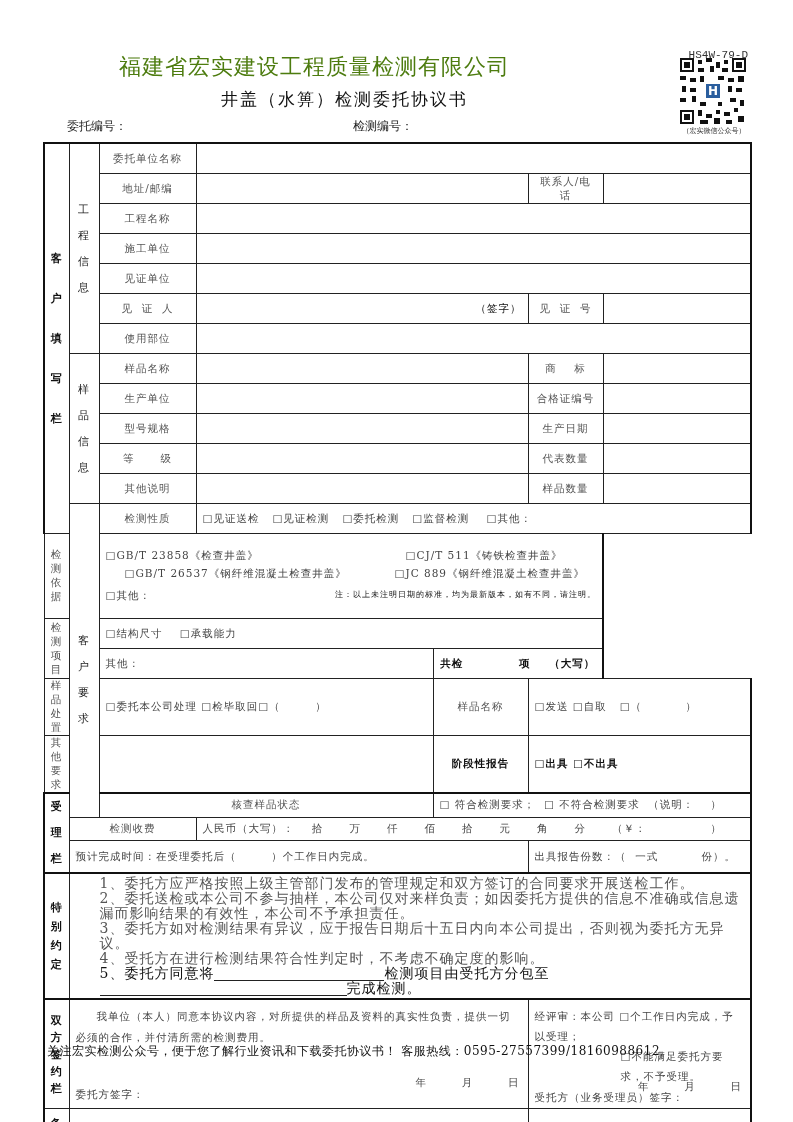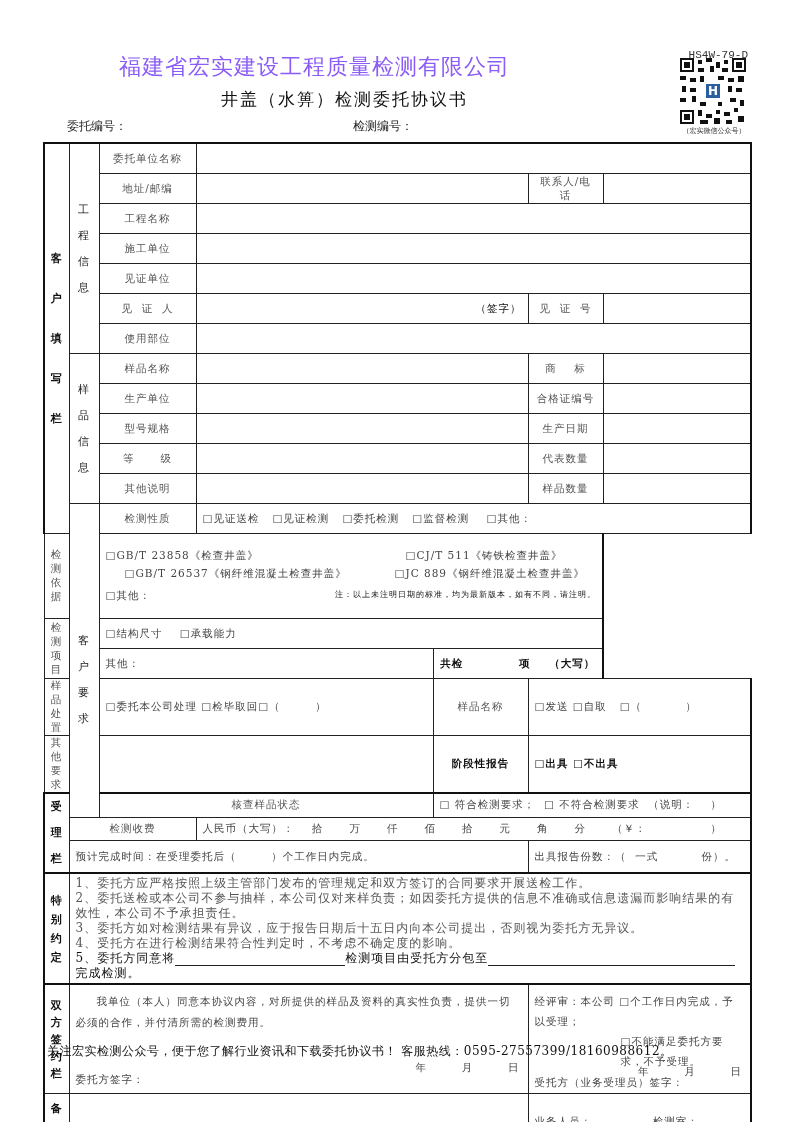--- a/index.html
+++ b/index.html
@@ -1,39 +1,39 @@
 <!DOCTYPE html>
 <html><head>
 <meta charset="utf-8">
 <style>
   html,body{margin:0;padding:0;background:#fff;}
   body{width:793px;height:1122px;position:relative;font-family:"DejaVu Serif","Liberation Serif",serif;color:#222;overflow:hidden;}
   .abs{position:absolute;}
   .code{right:45px;top:49px;font-size:11px;font-family:Liberation Mono, monospace;color:#333;}
-  .title{left:0;width:629px;top:52px;text-align:center;font-size:22px;letter-spacing:1px;color:#8b5cf6;}
+  .title{left:0;width:629px;top:52px;text-align:center;font-size:22px;letter-spacing:1px;color:#4d7c0f;}
   .subtitle{left:0;width:689px;top:88px;text-align:center;font-size:17px;letter-spacing:2px;color:#111;}
   .no1{left:67px;top:118px;font-size:12px;}
   .no2{left:353px;top:118px;font-size:12px;}
   .qr{left:680px;top:58px;width:66px;height:66px;}
   .qrcap{left:680px;top:126px;width:68px;font-size:7px;text-align:center;color:#333;}
   table.f{position:absolute;left:43px;top:142px;width:707px;border-collapse:collapse;table-layout:fixed;}
   table.f td{border:1px solid #222;font-size:10.5px;padding:0 6px;height:29px;color:#555;letter-spacing:1px;}
   table.f td.c{text-align:center;}
   table.f td.v{text-align:center;padding:0;font-size:11px;color:#222;line-height:26px;}
   table.f td.v span{display:block;}
   .outer-top td{border-top:2px solid #111 !important;}
   .lb{border-left:2px solid #111 !important;}
   .rb{border-right:2px solid #111 !important;}
   .bt td{border-top:2px solid #111 !important;}
   .bb td{border-bottom:2px solid #111 !important;}
   .note{font-size:8px;color:#333;}
   .bold{color:#111 !important;font-weight:bold;}
   .ul{display:inline-block;border-bottom:1px solid #222;vertical-align:bottom;}
   .footer{left:47px;top:1043px;font-size:12px;color:#111;letter-spacing:0.5px;}
-  .terms div{font-size:12px;line-height:15px;color:#555;}
+  .terms div{font-size:14px;line-height:15px;color:#555;margin-left:24px;}
 </style>
 </head>
 <body>
 
 <div class="abs code">HS4W-79-D</div>
 <div class="abs title">福建省宏实建设工程质量检测有限公司</div>
 <div class="abs subtitle">井盖（水箅）检测委托协议书</div>
 <div class="abs no1">委托编号：</div>
 <div class="abs no2">检测编号：</div>
 

